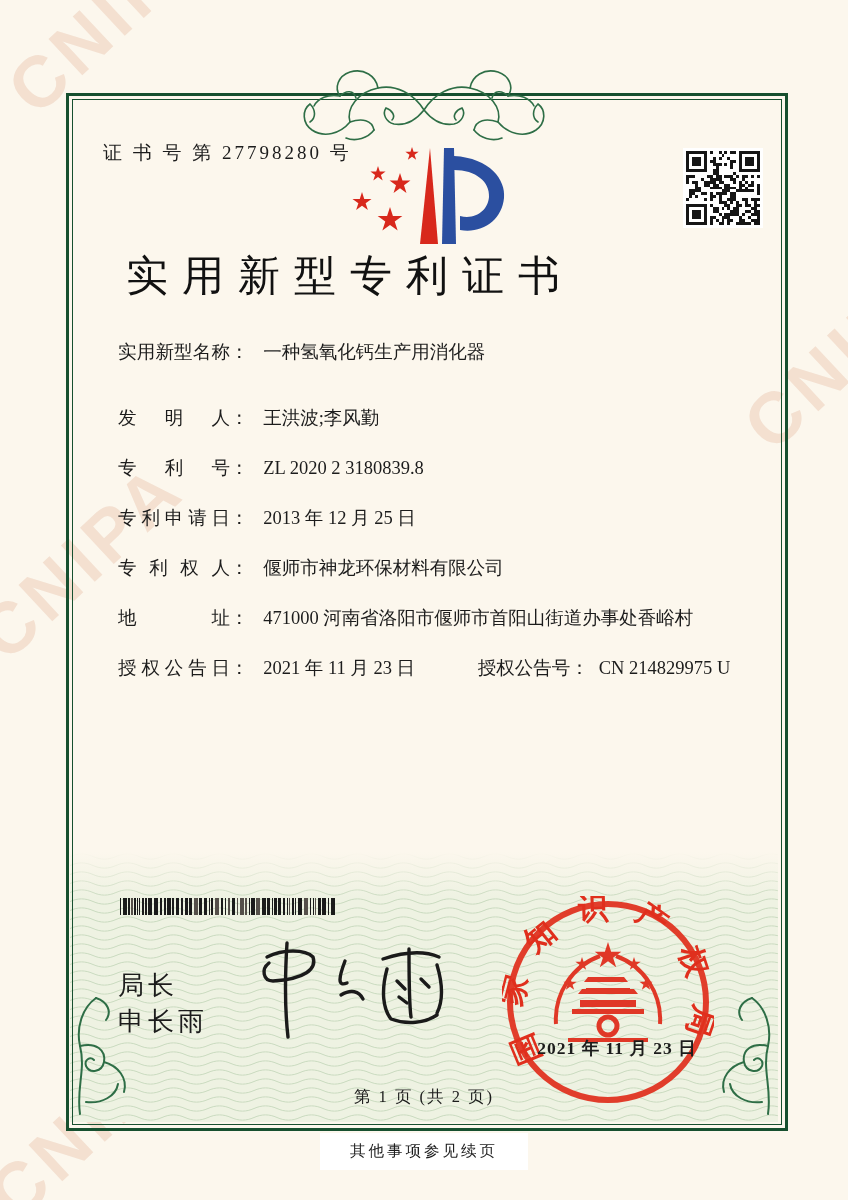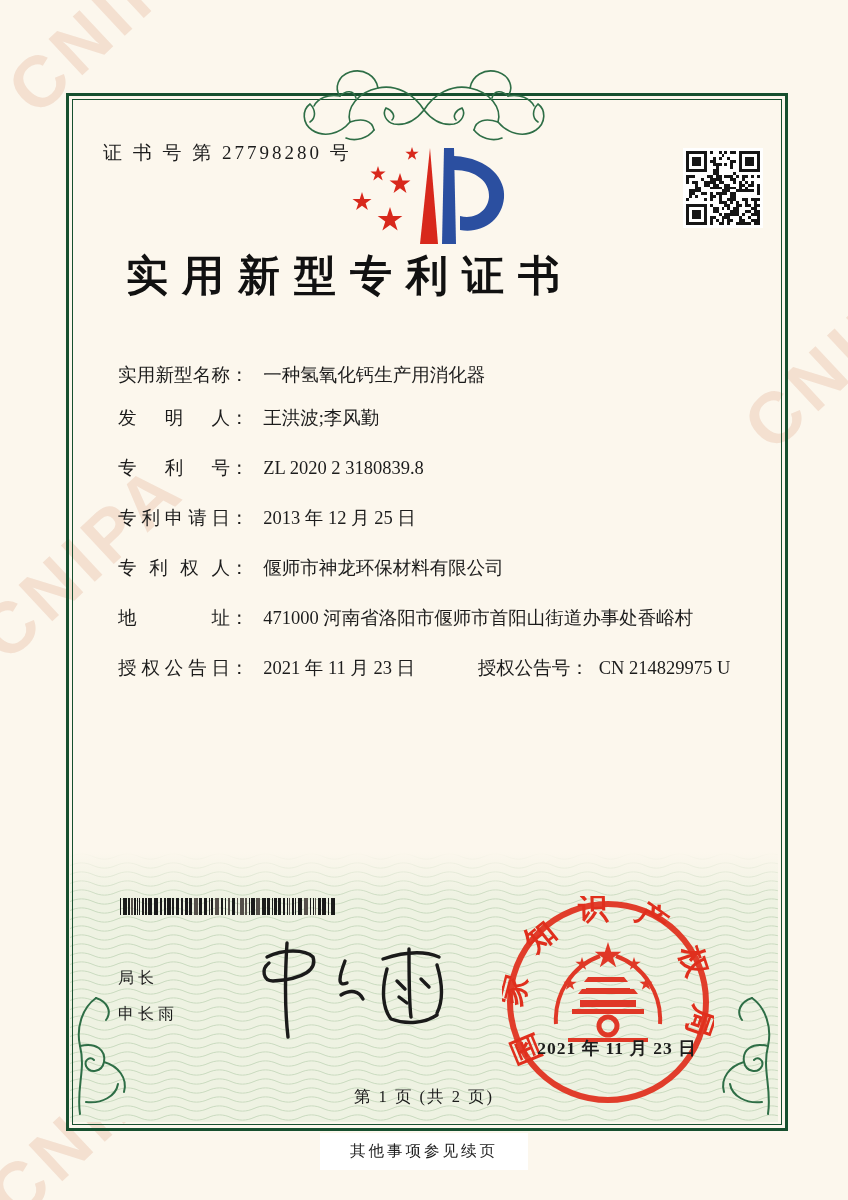--- a/index.html
+++ b/index.html
@@ -13,29 +13,29 @@
   .frame{position:absolute;left:66px;top:93px;width:716px;height:1032px;
          border:3px solid #17502f;z-index:1;}
   .frame-inner{position:absolute;left:3px;top:3px;right:3px;bottom:3px;border:1px solid #17502f;}
   
   .band{position:absolute;left:70px;top:852px;width:708px;height:270px;z-index:1;overflow:hidden;}
   .band-fade{position:absolute;left:70px;top:852px;width:708px;height:46px;z-index:1;
              background:linear-gradient(#fcf7ed,rgba(252,247,237,0));}
   
   .z2{z-index:2;}
   .certno{left:103px;top:140px;font-size:19px;letter-spacing:3px;}
-  .title{left:0;top:248px;width:700px;text-align:center;font-size:42px;font-weight:bold;
+  .title{left:0;top:248px;width:700px;text-align:center;font-size:42px;font-weight:normal;
          letter-spacing:14px;color:#111;}
   .row{left:118px;font-size:18.5px;white-space:nowrap;}
   .lbl-inner{display:inline-block;width:112px;text-align:justify;text-align-last:justify;}
   .colon{margin-right:10px;}
   .grant2{margin-left:58px;}
   .paras{left:100px;top:695px;width:652px;font-size:17.5px;line-height:27px;text-align:justify;}
   .paras p{margin:0;text-indent:2em;}
-  .director{left:118px;font-size:16px;letter-spacing:4px;}
+  .director{left:118px;font-size:26px;letter-spacing:4px;}
   .seal-date{left:512px;top:1036px;width:210px;text-align:center;font-size:17.5px;z-index:4;
              font-weight:bold;letter-spacing:1px;}
   .pageinfo{left:0;top:1086px;width:848px;text-align:center;font-size:16.5px;letter-spacing:2px;z-index:2;}
   .contnote{top:1133px;left:50%;transform:translateX(-50%);background:#ffffff;
             padding:8px 30px;font-size:15.5px;letter-spacing:3px;z-index:2;}
   
   .qrbox{left:683px;top:148px;width:80px;height:80px;background:#fff;padding:3px;box-sizing:border-box;}
   .qrgrid{display:grid;grid-template-columns:repeat(25,1fr);grid-template-rows:repeat(25,1fr);
           width:74px;height:74px;}
   .qb{background:#161616;}
@@ -745,21 +745,21 @@
       <div class="qb"></div>
       <div class="qb"></div>
       <div></div>
       <div class="qb"></div>
       <div class="qb"></div>
     </div>
 </div>
 
 <div class="abs z2 title">实用新型专利证书</div>
 
-<div class="abs z2 row" style="top:362px">
+<div class="abs z2 row" style="top:339px">
   <span class="lbl"><span class="lbl-inner">实用新型名称</span><span class="colon">：</span></span>
   <span class="val">一种氢氧化钙生产用消化器</span>
 </div>
 <div class="abs z2 row" style="top:405px">
   <span class="lbl"><span class="lbl-inner">发明人</span><span class="colon">：</span></span>
   <span class="val">王洪波;李风勤</span>
 </div>
 <div class="abs z2 row" style="top:455px">
   <span class="lbl"><span class="lbl-inner">专利号</span><span class="colon">：</span></span>
   <span class="val">ZL 2020 2 3180839.8</span>

